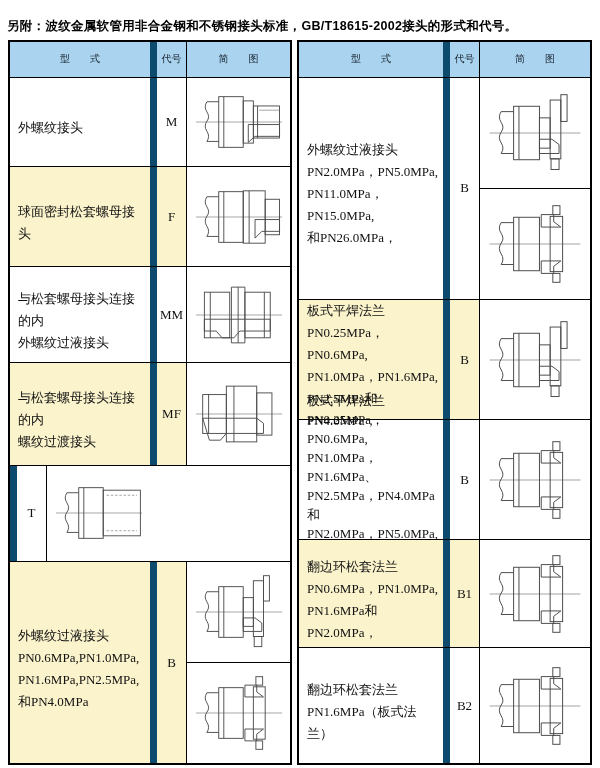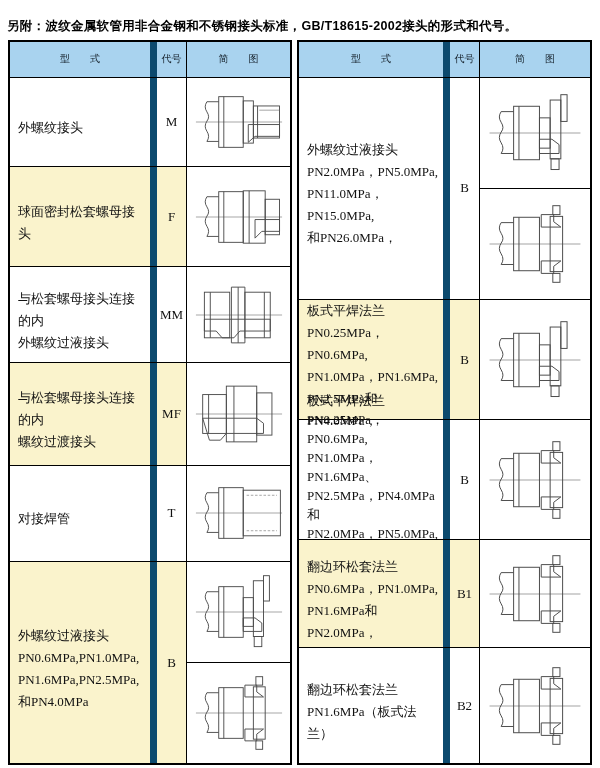--- a/index.html
+++ b/index.html
@@ -185,21 +185,20 @@
     <div class="c c-diag">
         <div class="sub">
       <svg class="diag" viewBox="0 0 110 90">
             <use href="#diag-mf"></use>
           </svg>
     </div>
       </div>
   </div>
 
   <div class="row" style="height:97px">
-    <div class="c c-type">对接焊管</div>
     <div class="c c-code">T</div>
     <div class="c c-diag">
         <div class="sub">
       <svg class="diag" viewBox="0 0 110 90">
             <use href="#diag-t"></use>
           </svg>
     </div>
       </div>
   </div>
 

